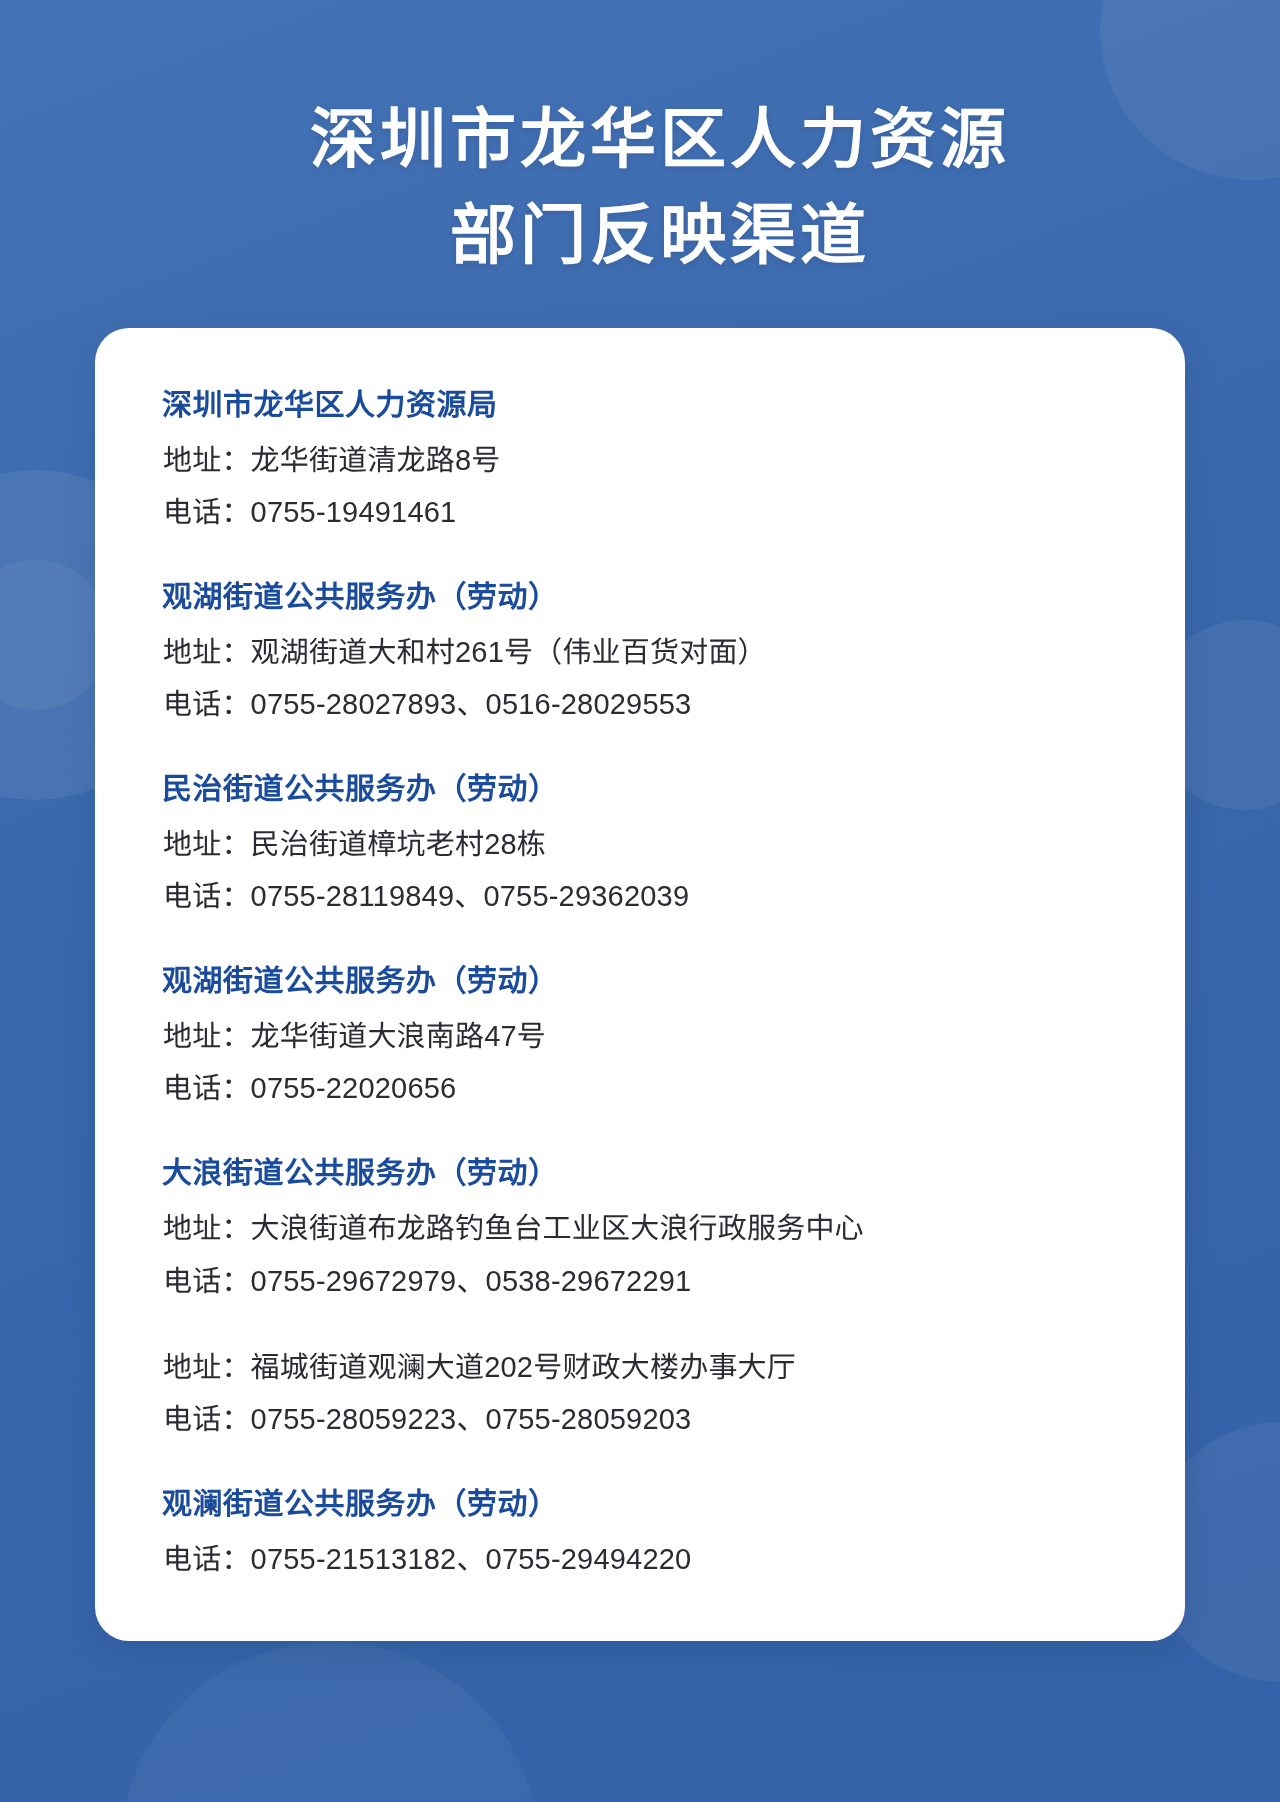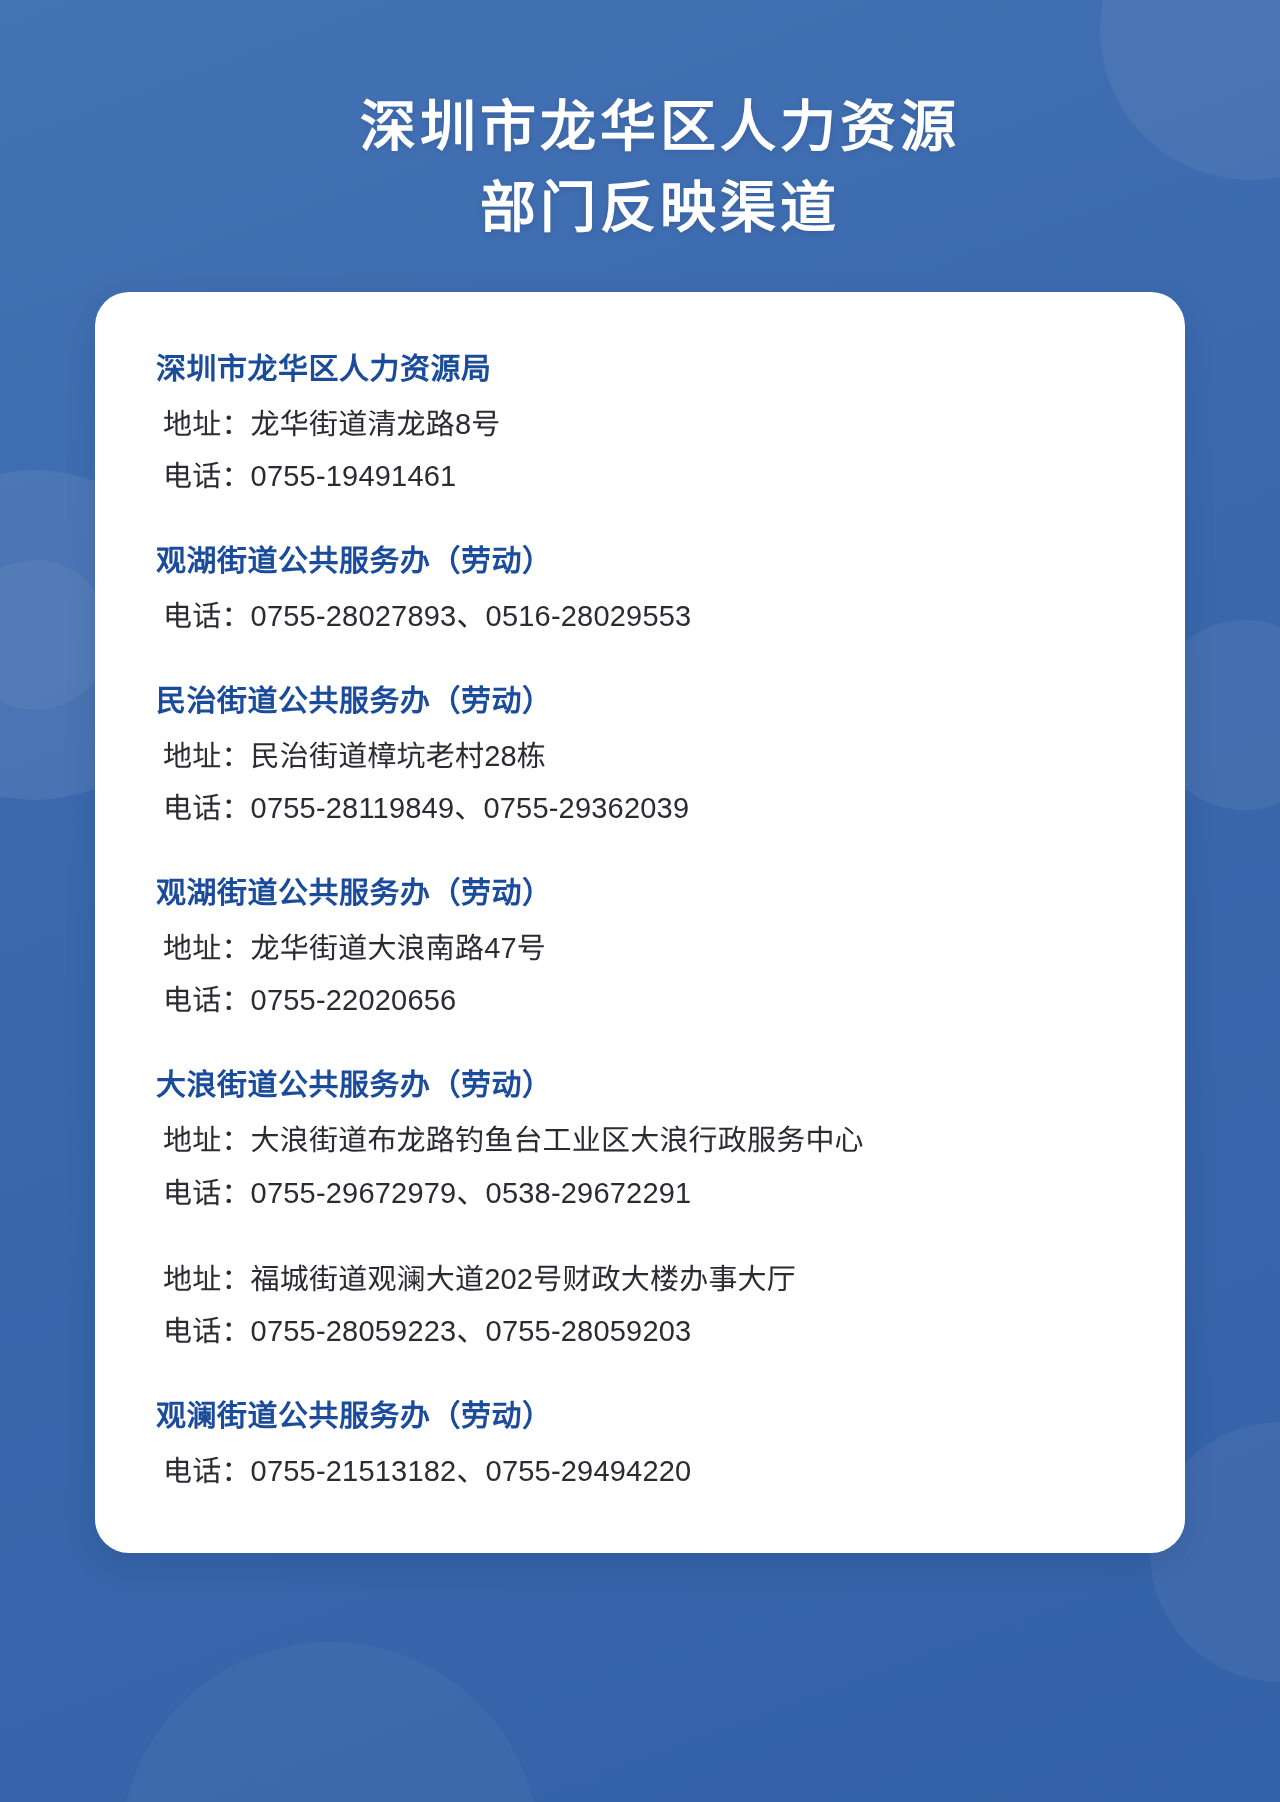--- a/index.html
+++ b/index.html
@@ -58,21 +58,21 @@
     left: 120px; bottom: -260px;
     background: rgba(255,255,255,0.04);
   }
 
   .title {
     position: relative;
     z-index: 3;
     text-align: center;
     color: #ffffff;
     font-weight: bold;
-    font-size: 56px;
+    font-size: 66px;
     line-height: 1.45;
     letter-spacing: 4px;
     padding-top: 48px;
     text-shadow: 0 2px 6px rgba(0,0,0,0.10);
     padding-left: 40px;
   }
   .title-line {
     display: block;
     white-space: nowrap;
   }
@@ -94,21 +94,21 @@
   }
   .entry:last-child {
     margin-bottom: 0;
   }
 
   .entry-name {
     color: #1b4c9c;
     font-weight: bold;
     font-size: 30px;
     line-height: 1.4;
-    margin: 0 0 12px 1px;
+    margin: 0 0 12px 7px;
     letter-spacing: 0.5px;
   }
   .entry-line {
     color: #2b2b33;
     font-size: 29px;
     line-height: 1.52;
     letter-spacing: 0.2px;
     margin: 8px;
     white-space: nowrap;
   }
@@ -136,20 +136,21 @@
   <div class="card">
 
     <div class="entry">
       <p class="entry-name">深圳市龙华区人力资源局</p>
       <p class="entry-line">地址：龙华街道清龙路8号</p>
       <p class="entry-line">电话：0755-19491461</p>
     </div>
 
     <div class="entry">
       <p class="entry-name">观湖街道公共服务办（劳动）</p>
+      <p class="entry-line">地址：观湖街道大和村261号（伟业百货对面）</p>
       <p class="entry-line">电话：0755-28027893、0516-28029553</p>
     </div>
 
     <div class="entry">
       <p class="entry-name">民治街道公共服务办（劳动）</p>
       <p class="entry-line">地址：民治街道樟坑老村28栋</p>
       <p class="entry-line">电话：0755-28119849、0755-29362039</p>
     </div>
 
     <div class="entry">

